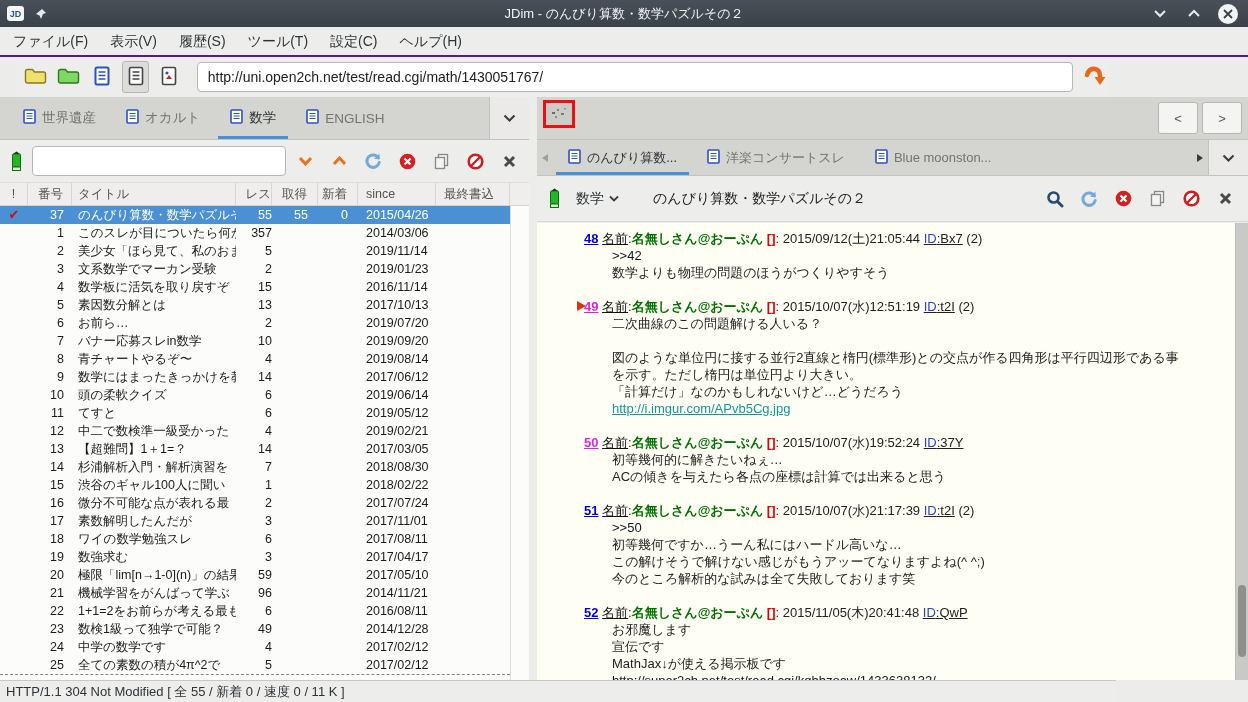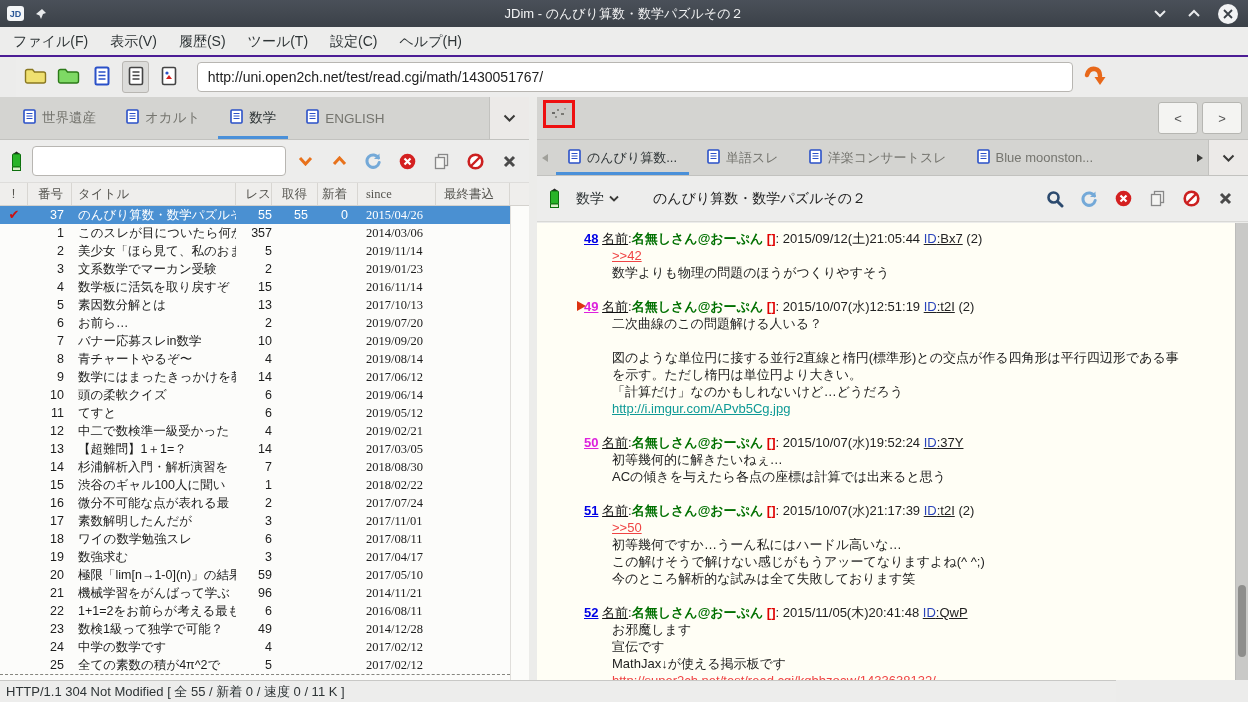--- a/index.html
+++ b/index.html
@@ -56,21 +56,21 @@
   
   #thead { position:absolute; left:0; top:86px; width:529px; height:23px; background:#efeeec; border-bottom:1px solid #d4d2ce; display:flex; }
   .hcell { font-size:12.5px; color:#55544f; line-height:22px; border-right:1px solid #d8d6d2; overflow:hidden; white-space:nowrap; }
   #tbody { position:absolute; left:0; top:109px; width:529px; height:474px; background:#fcfcfa; overflow:hidden; }
   .trow { display:flex; height:18px; line-height:18px; font-size:12.5px; color:#1c1c1c; white-space:nowrap; }
   .trow.sel { background:#4a90d2; color:#fff; }
   .tc { overflow:hidden; flex:none; }
   .w0{width:28px; text-align:center;} .w1{width:44px; text-align:right; padding-right:8px;}
   .w2{width:164px; padding-left:6px;} .w3{width:36px; text-align:right; }
   .w4{width:46px; text-align:right; padding-right:10px;} .w5{width:40px; text-align:right; padding-right:10px;}
-  .w6{width:78px; padding-left:8px;font-family:Liberation Serif, serif;} .w7{width:74px; padding-left:8px;}
+  .w6{width:78px; padding-left:8px;} .w7{width:74px; padding-left:8px;}
   .hcell.w7 { border-right:1px solid #d8d6d2; }
   .chk { color:#cc1010; font-size:13px; font-weight:bold; }
   #row-partial { height:3px; border-top:1px dashed #86867f; width:510px; }
   #tbody-edge { position:absolute; left:510px; top:109px; bottom:0; width:19px; background:#fcfcfa; border-left:1px solid #e0dedb; height:474px; }
 
   
   #image-bar { height:43px; background:#d4d4d1; border-bottom:1px solid #c2c2bf; position:relative; }
   #image-thumb { position:absolute; left:6px; top:3px; width:32px; height:28px; border:3px solid #ee1010; background:#cfcfcb; }
   #nav-btns { position:absolute; right:6px; top:5px; display:flex; gap:4px; }
   .navbtn { width:40px; height:32px; background:#f4f4f2; border:1px solid #b6b6b2; border-radius:3px;
@@ -95,21 +95,21 @@
   .post { margin-bottom:17px; position:relative; }
   .phead { line-height:17px; white-space:nowrap; }
   .pnum { font-weight:bold; text-decoration:underline; }
   .pnum.link { color:#0000e6; } .pnum.visited { color:#dd22dd; }
   .plabel { text-decoration:underline; color:#111; }
   .pname { color:#007000; font-weight:bold; }
   .pmail { color:#e00000; font-weight:bold; }
   .pid { text-decoration:underline; }
   .pid .idp { color:#2a44bb; } .pid .idv { color:#222; }
   .pline { padding-left:28px; line-height:17px; min-height:17px; white-space:nowrap; }
-  .pline.anchor span, .pline.link span { color:#ef4444; text-decoration:underline; }
+  .pline.anchor span, .pline.link span { color:#0f172a; }
   .pline.tlink span { color:#0f9a96; text-decoration:underline; }
   .marker { position:absolute; left:-7px; top:3px; width:0; height:0;
     border-top:5px solid transparent; border-bottom:5px solid transparent; border-left:9px solid #dd3311; }
 
   
   #vscroll { position:absolute; right:0; top:126px; width:13px; height:457px; background:#c9c9c7; border-left:1px solid #bcbcba; }
   #vscroll .thumb { position:absolute; left:2px; right:2px; top:362px; height:72px; background:#8e8e8c; border-radius:4px; }
 
   
   #statusbar { position:absolute; left:0; top:680px; width:1116px; height:22px; background:#ededec;
@@ -584,27 +584,20 @@
       <svg width="8" height="10" viewBox="0 0 8 10">
           <path d="M7 1 L1 5 L7 9 Z" fill="#a0a09a"></path>
         </svg>
       </div>
     <div class="rtab active">
         <span class="icon"><svg width="13" height="15" viewBox="0 0 13 15">
             <rect x="1" y="1" width="11" height="13" rx="1" fill="#fff" stroke="#2a50c8" stroke-width="1.6"></rect>
             <path d="M3.5 4.5h6M3.5 7h6M3.5 9.5h6" stroke="#2a50c8" stroke-width="1.1"></path>
           </svg></span>
         <span class="tlabel">のんびり算数...</span>
-      </div>
-      <div class="rtab">
-        <span class="icon"><svg width="13" height="15" viewBox="0 0 13 15">
-            <rect x="1" y="1" width="11" height="13" rx="1" fill="#fff" stroke="#2a50c8" stroke-width="1.6"></rect>
-            <path d="M3.5 4.5h6M3.5 7h6M3.5 9.5h6" stroke="#2a50c8" stroke-width="1.1"></path>
-          </svg></span>
-        <span class="tlabel">単語スレ</span>
       </div>
       <div class="rtab">
         <span class="icon"><svg width="13" height="15" viewBox="0 0 13 15">
             <rect x="1" y="1" width="11" height="13" rx="1" fill="#fff" stroke="#2a50c8" stroke-width="1.6"></rect>
             <path d="M3.5 4.5h6M3.5 7h6M3.5 9.5h6" stroke="#2a50c8" stroke-width="1.1"></path>
           </svg></span>
         <span class="tlabel">洋楽コンサートスレ</span>
       </div>
       <div class="rtab">
         <span class="icon"><svg width="13" height="15" viewBox="0 0 13 15">

